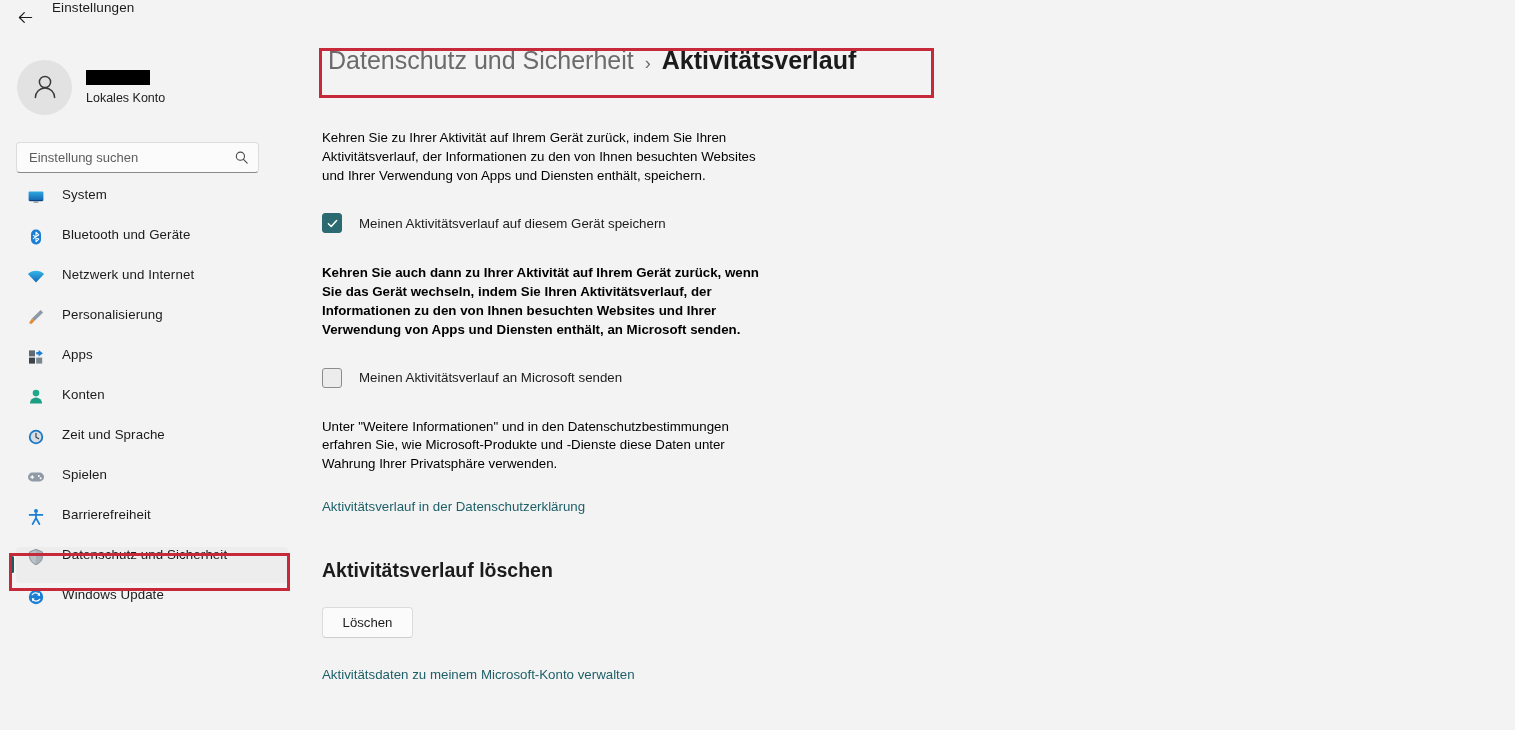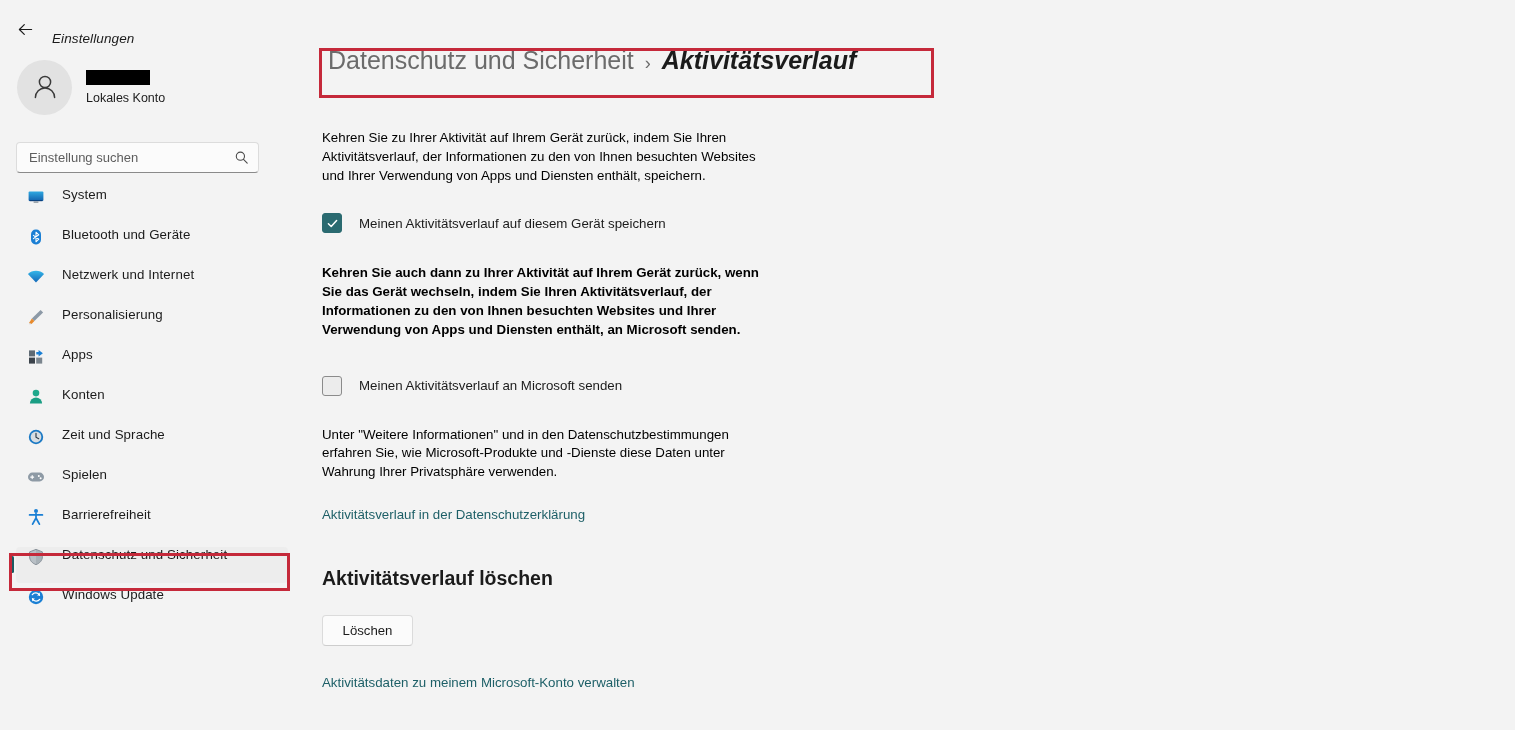--- a/index.html
+++ b/index.html
@@ -17,22 +17,21 @@
     -webkit-font-smoothing: antialiased;
   }
 
   
   .titlebar {
     position: absolute;
     top: 0; left: 0;
     width: 1515px;
     height: 46px;
     display: flex;
-    align-items: flex-end;
-    font-style: italic;
+    align-items: flex-start;
   }
   .back-btn {
     width: 34px;
     height: 34px;
     margin-left: 8px;
     display: flex;
     align-items: center;
     justify-content: center;
     border-radius: 5px;
   }
@@ -191,21 +190,20 @@
   }
   .crumb-sep {
     font-size: 18px;
     color: #6b6b6b;
     margin: 0 11px;
   }
   .crumb-current {
     font-size: 25px;
     color: #1b1b1b;
     font-weight: bold;
-    font-style: italic;
   }
 
   .para {
     font-size: 13.3px;
     line-height: 18.8px;
     color: #000000;
     max-width: 452px;
     margin: 0;
   }
   #desc-primary { margin-top: 31px; }
@@ -457,21 +455,21 @@
     <span class="checkbox checked">
       <svg width="13" height="13" viewBox="0 0 13 13" aria-hidden="true">
         <path d="M2.4 6.8 L5.2 9.5 L10.6 3.5" fill="none" stroke="#ffffff" stroke-width="1.5" stroke-linecap="round" stroke-linejoin="round"></path>
       </svg>
     </span>
     <span class="cl">Meinen Aktivitätsverlauf auf diesem Gerät speichern</span>
   </div>
 
   <p class="para" id="desc-secondary" style="margin-top:31px;font-weight:bold;">Kehren Sie auch dann zu Ihrer Aktivität auf Ihrem Gerät zurück, wenn Sie das Gerät wechseln, indem Sie Ihren Aktivitätsverlauf, der Informationen zu den von Ihnen besuchten Websites und Ihrer Verwendung von Apps und Diensten enthält, an Microsoft senden.</p>
 
-  <div class="checkrow" style="margin-top:36px;">
+  <div class="checkrow" style="margin-top:28px;">
     <span class="checkbox unchecked"></span>
     <span class="cl">Meinen Aktivitätsverlauf an Microsoft senden</span>
   </div>
 
   <p class="para" id="desc-tertiary" style="margin-top:30px;">Unter "Weitere Informationen" und in den Datenschutzbestimmungen erfahren Sie, wie Microsoft-Produkte und -Dienste diese Daten unter Wahrung Ihrer Privatsphäre verwenden.</p>
 
   <a class="link" href="#" style="margin-top:25px;">Aktivitätsverlauf in der Datenschutzerklärung</a>
 
   <h2 class="section-title" style="margin-top:44px;">Aktivitätsverlauf löschen</h2>
 

